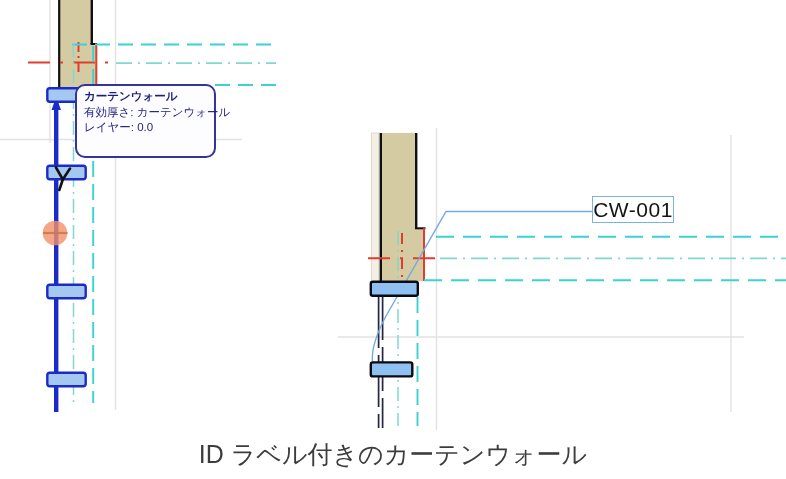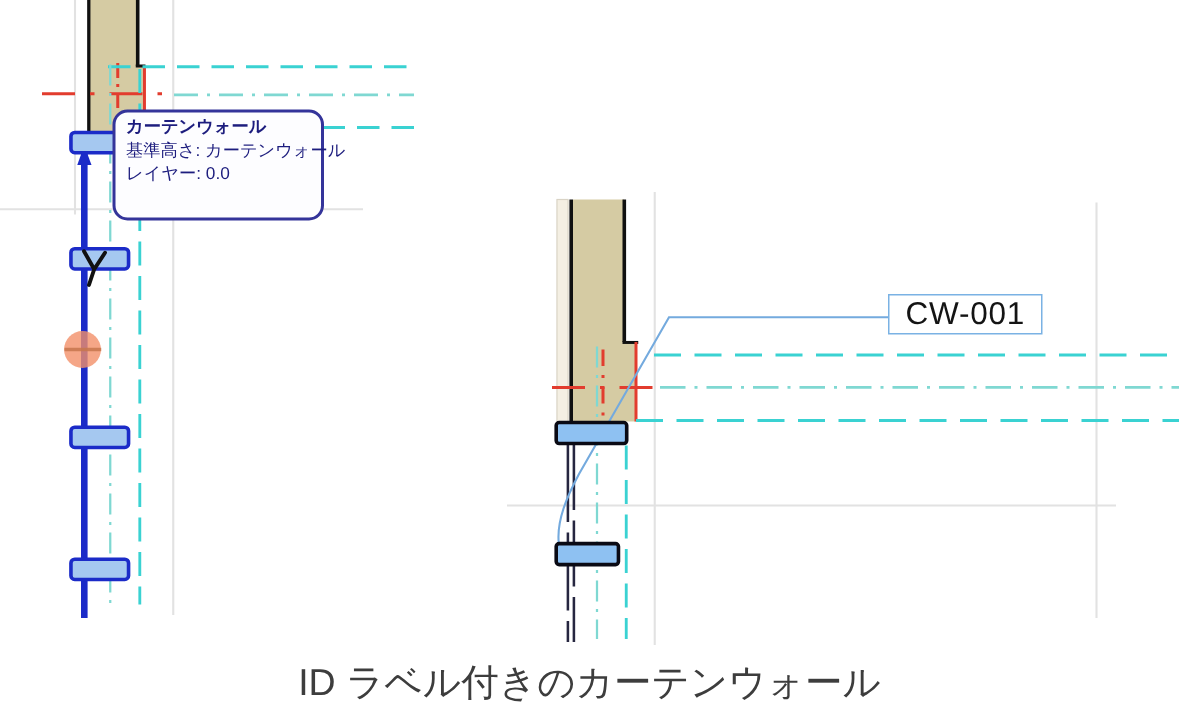--- a/index.html
+++ b/index.html
@@ -1,24 +1,24 @@
 <!DOCTYPE html>
 <html style="--wall-fill: #d5cba3; --wall-layer-fill: #f4efe3; --wall-edge: #101010; --axis-red: #e23c2e; --grid-cyan: #3ad2d2; --grid-teal: #7fd8d2; --curtain-blue: #1b2bc8; --mullion-fill: #a5c8f0; --mullion-fill-right: #8ec1f2; --mullion-edge-right: #0a0a14; --frame-dark: #262640; --leader-blue: #74aade; --label-border: #7ab2e4; --tooltip-border: #34349a; --tooltip-bg: #fdfdff; --tooltip-text: #1d1d7e; --highlight-orange: #f29069; --highlight-stroke: #c8774e; --guide-gray: #e2e2e2; --caption-text: #3d3d3d;"><head>
 <meta charset="utf-8">
 <style>
   html,body{margin:0;padding:0;background:#fff;}
   #stage{position:relative;width:786px;height:479px;background:#fff;overflow:hidden;
          font-family:"Liberation Sans",sans-serif;}
   #drawing{position:absolute;left:0;top:0;}
-  .tooltip{position:absolute;left:75px;top:73px;width:141px;height:74px;box-sizing:border-box;
+  .tooltip{position:absolute;left:75px;top:84px;width:141px;height:74px;box-sizing:border-box;
            border:2px solid var(--tooltip-border);border-radius:10px;background:var(--tooltip-bg);
            padding:3px 6px 3px 7px;font-size:11.5px;line-height:15.6px;color:var(--tooltip-text);
            white-space:nowrap;z-index:5;}
   .tooltip .tt-title{font-weight:bold;}
-  .id-label{position:absolute;left:592px;top:196px;width:103px;height:27px;box-sizing:border-box;
+  .id-label{position:absolute;left:592px;top:196px;width:82px;height:27px;box-sizing:border-box;
             border:1.5px solid var(--label-border);background:#ffffff;display:flex;align-items:center;
             justify-content:center;font-size:21px;letter-spacing:.5px;color:#141414;z-index:4;}
   .caption{position:absolute;left:0;top:438px;width:786px;text-align:center;
            font-size:25px;color:var(--caption-text);z-index:3;}
 </style>
 </head>
 <body>
 
 <div id="stage">
 
@@ -90,21 +90,21 @@
       <line x1="378.6" y1="296" x2="378.6" y2="428" stroke="var(--frame-dark)" stroke-width="1.7" stroke-dasharray="52 7"></line>
       <line x1="382.6" y1="296" x2="382.6" y2="428" stroke="var(--frame-dark)" stroke-width="1.7" stroke-dasharray="44 7"></line>
       <path d="M 593,211.5 L 446,211.5 L 386,316 C 378,331 371,347 372.5,362" stroke="var(--leader-blue)" stroke-width="1.4" fill="none"></path>
       <rect x="370.8" y="281.7" width="47" height="14" rx="2" fill="var(--mullion-fill-right)" stroke="var(--mullion-edge-right)" stroke-width="2.4"></rect>
       <rect x="370.8" y="362.4" width="41.5" height="14" rx="2" fill="var(--mullion-fill-right)" stroke="var(--mullion-edge-right)" stroke-width="2.4"></rect>
     </g>
   </svg>
 
   <div class="tooltip">
     <div class="tt-title">カーテンウォール</div>
-    <div>基準高さ: カーテンウォール</div>
+    <div>有効厚さ: カーテンウォール</div>
     <div>レイヤー: 0.0</div>
   </div>
 
   <div class="id-label">
     <span>CW-001</span>
   </div>
 
   <div class="caption">ID ラベル付きのカーテンウォール</div>
 
 </div>

